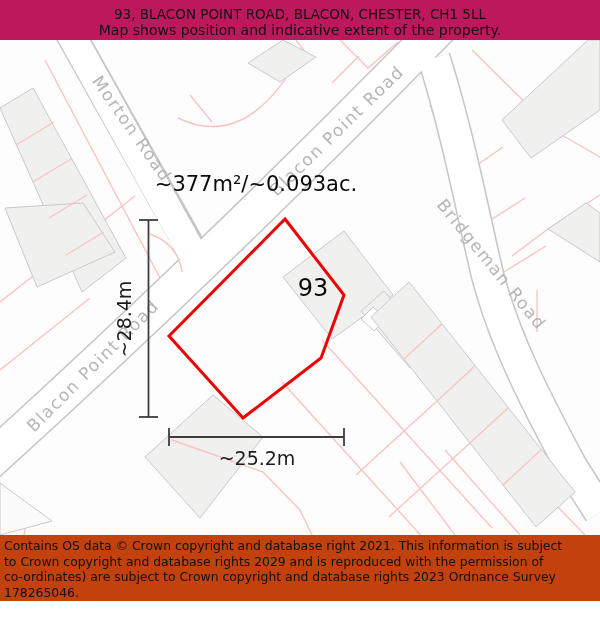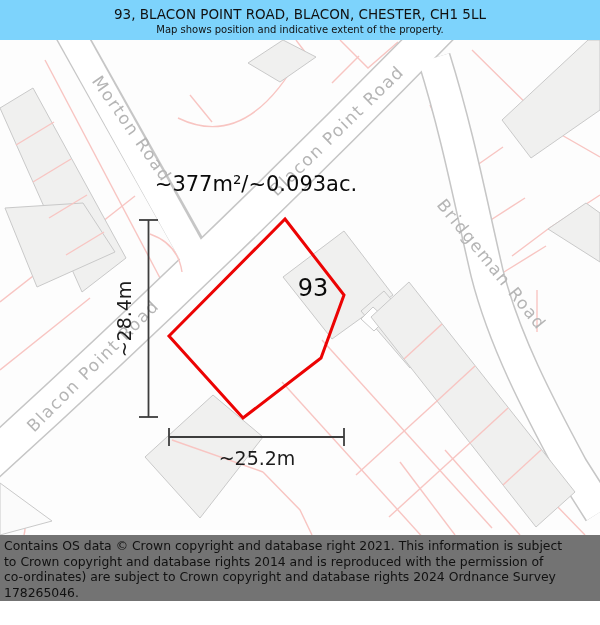--- a/index.html
+++ b/index.html
@@ -1,34 +1,34 @@
 <!DOCTYPE html>
 <html style="--plot-red: #ec0303; --parcel-pink: #f8c5c2; --building-fill: #f0f0ef; --building-stroke: #c9c9c9; --road-casing: #c6c6c6; --road-fill: #ffffff; --map-bg: #fdfdfd; --label-gray: #b5b5b5; --dim-gray: #3d3d3d;"><head>
 <meta charset="utf-8">
 <style>
   html,body{margin:0;padding:0;background:#fff;width:600px;height:625px;overflow:hidden;
     font-family:"DejaVu Sans","Liberation Sans",sans-serif;color:#111;}
   #page{width:600px;height:625px;position:relative;background:#fff;}
-  #titlebar{height:40px;text-align:center;padding-top:6px;box-sizing:border-box;background:#7dd3fc;}
+  #titlebar{height:40px;text-align:center;padding-top:6px;box-sizing:border-box;background:#be185d;}
   #titlebar .t1{font-size:13.5px;line-height:16px;white-space:nowrap;}
-  #titlebar .t2{font-size:10px;line-height:16px;white-space:nowrap;}
+  #titlebar .t2{font-size:14px;line-height:16px;white-space:nowrap;}
   #mapwrap{width:600px;height:495px;position:relative;background:var(--map-bg,#fdfdfd);}
   svg{display:block;}
   .pink{stroke:var(--parcel-pink,#f8c5c2);stroke-width:1.4;fill:none;}
   .case{stroke:var(--road-casing,#c6c6c6);fill:none;stroke-linecap:butt;}
   .fillrd{stroke:var(--road-fill,#ffffff);fill:none;stroke-linecap:butt;}
   .bld{fill:var(--building-fill,#f0f0ef);stroke:var(--building-stroke,#c9c9c9);stroke-width:1;}
   .wedge{fill:#fbfbfb;stroke:var(--building-stroke,#c9c9c9);stroke-width:1;}
   .rlabel{font-size:17px;fill:var(--label-gray,#b5b5b5);letter-spacing:1.5px;}
   .plot{fill:none;stroke:var(--plot-red,#ec0303);stroke-width:3;stroke-linejoin:miter;}
   .dim{stroke:var(--dim-gray,#3d3d3d);stroke-width:1.8;fill:none;}
   .dimlabel{font-size:19px;fill:#1c1c1c;}
   .arealabel{font-size:21px;fill:#0a0a0a;}
   .plotnum{font-size:24px;fill:#0a0a0a;}
-  #footer{padding:3px 4px 0 4px;background:#737373;}
+  #footer{padding:3px 4px 0 4px;background:#c2410c;}
   #footer div{font-size:12.4px;line-height:15.7px;white-space:nowrap;}
   text{font-family:"DejaVu Sans","Liberation Sans",sans-serif;}
 </style>
 </head>
 <body>
 
 <div id="page">
 
   <div id="titlebar">
     <div class="t1">93, BLACON POINT ROAD, BLACON, CHESTER, CH1 5LL</div>
@@ -125,18 +125,18 @@
         <line class="dim" x1="169" y1="388" x2="169" y2="406"></line>
         <line class="dim" x1="344" y1="388" x2="344" y2="406"></line>
         <text class="dimlabel" text-anchor="middle" transform="translate(131,279) rotate(-90)">~28.4m</text>
         <text class="dimlabel" text-anchor="middle" x="257" y="425">~25.2m</text>
       </g>
     </svg>
   </div>
 
   <div id="footer">
     <div>Contains OS data © Crown copyright and database right 2021. This information is subject</div>
-    <div>to Crown copyright and database rights 2014 and is reproduced with the permission of</div>
-    <div>co-ordinates) are subject to Crown copyright and database rights 2024 Ordnance Survey</div>
+    <div>to Crown copyright and database rights 2029 and is reproduced with the permission of</div>
+    <div>co-ordinates) are subject to Crown copyright and database rights 2023 Ordnance Survey</div>
     <div>178265046.</div>
   </div>
 
 </div>
 
 </body></html>

